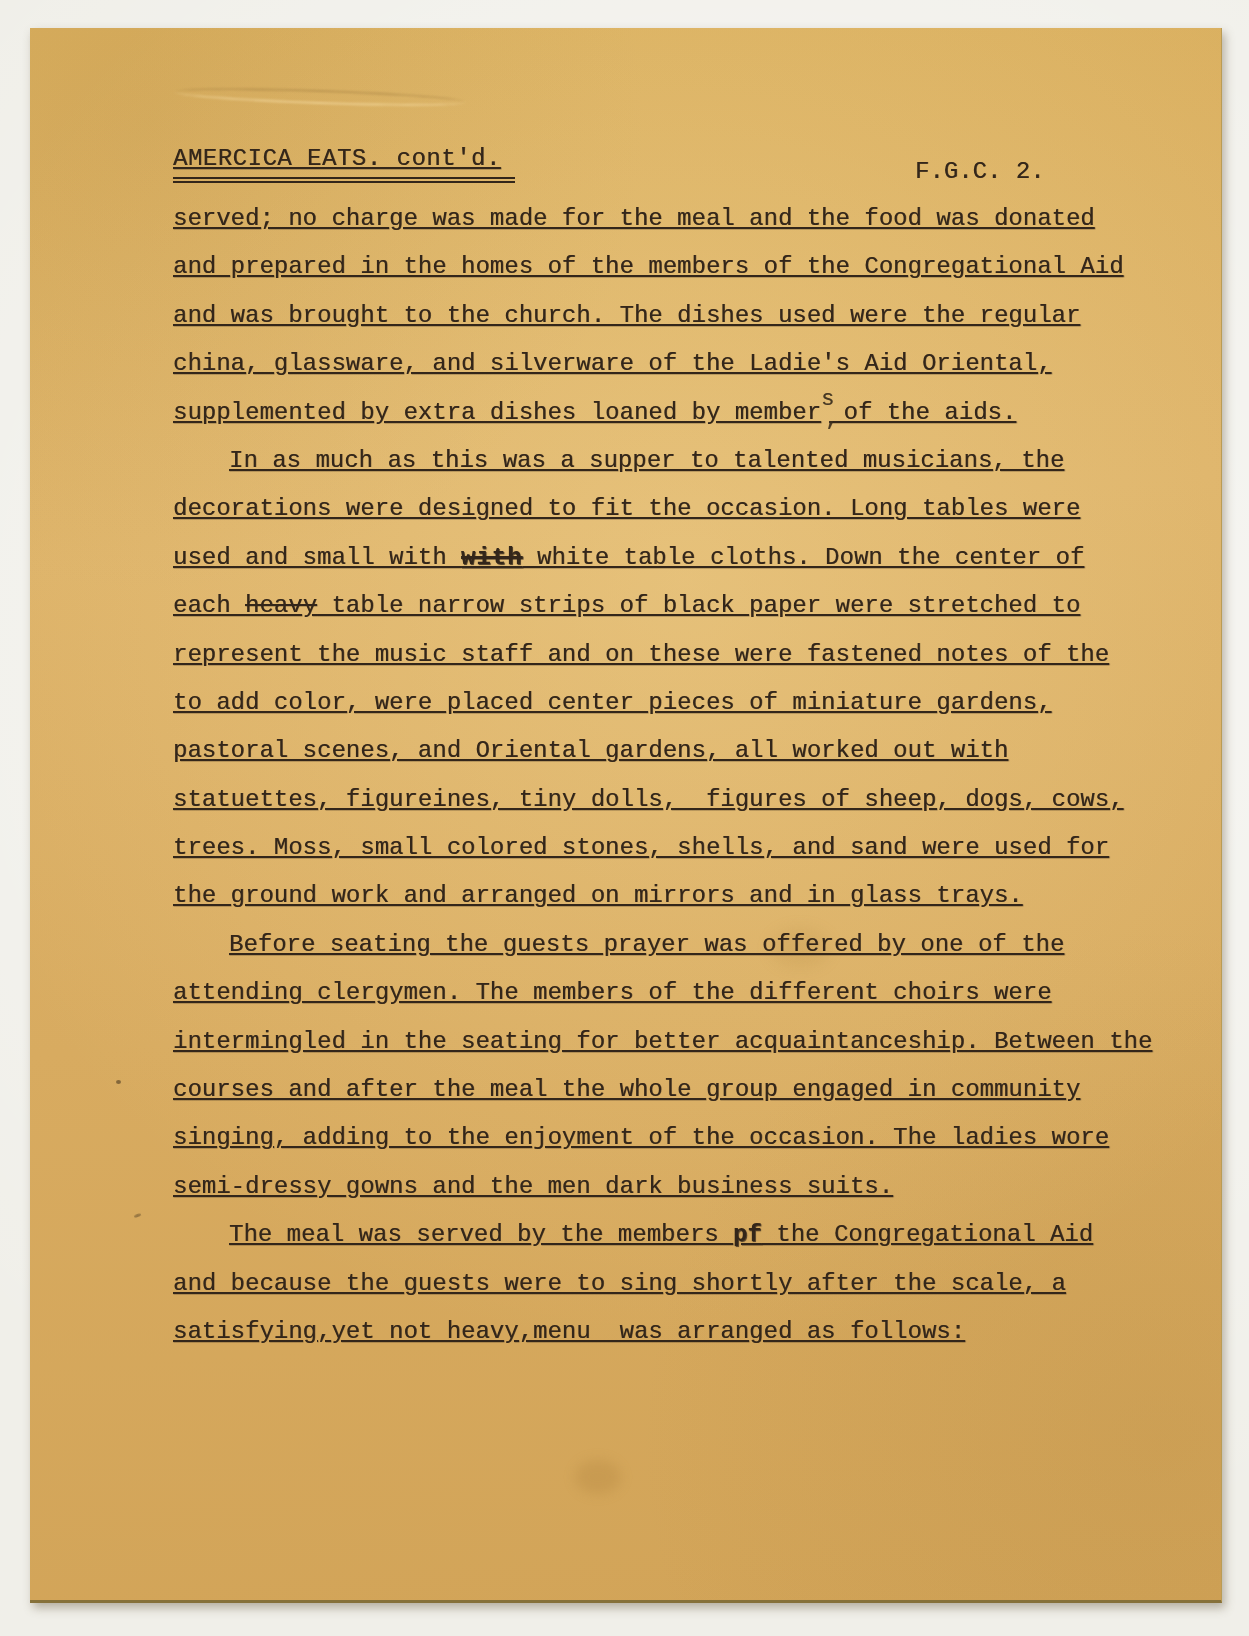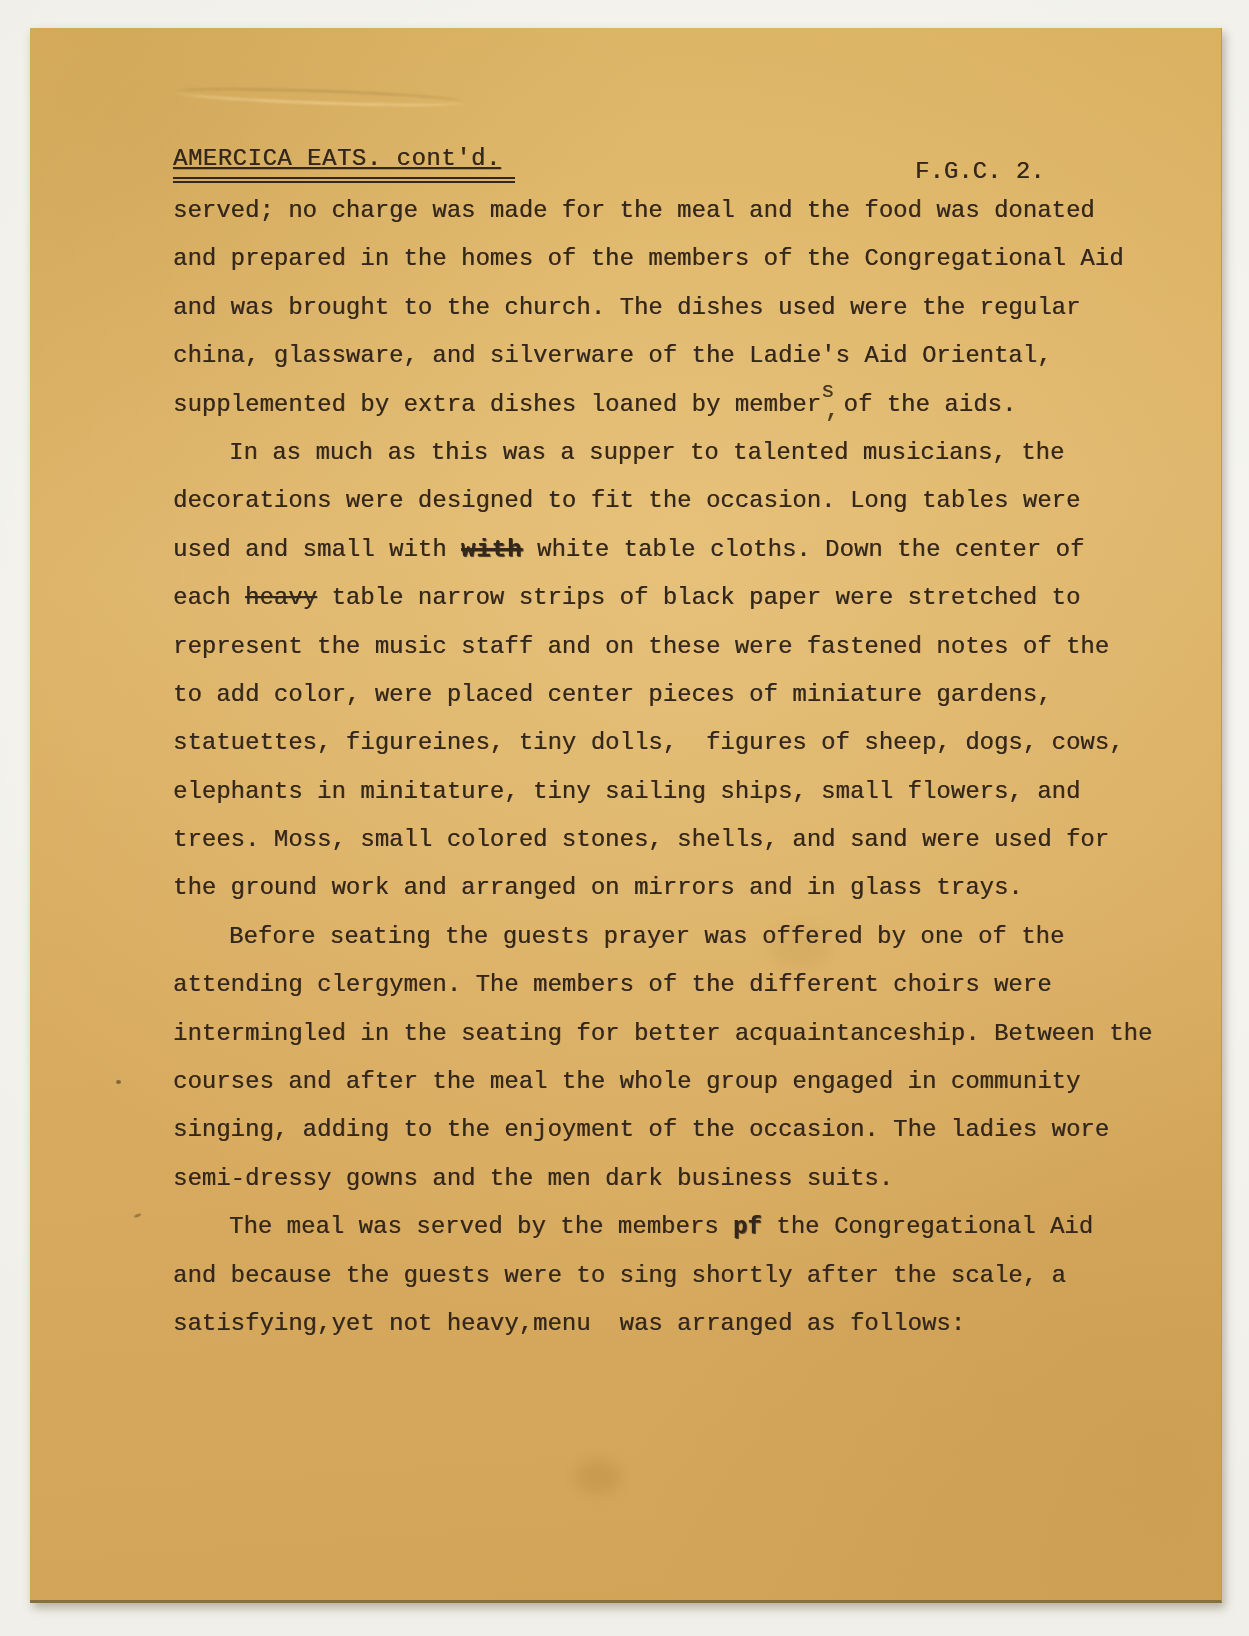--- a/index.html
+++ b/index.html
@@ -51,22 +51,23 @@
     top: 129px;
     font-size: 24px;
     line-height: 30px;
     white-space: pre;
     text-shadow: 0.5px 0.4px 0.6px rgba(51,38,26,0.65);
     margin-left: 40px;
   }
   .typed-body {
     position: absolute;
     left: 143px;
-    top: 159px;
+    top: 167px;
     width: 1020px;
+    text-decoration: underline;
   }
   .line {
     height: 48.4px;
     line-height: 48.4px;
     font-size: 24px;
     white-space: pre;
     text-shadow: 0.5px 0.4px 0.6px rgba(51,38,26,0.6);
   }
   .line.indent {
     text-indent: 56px;
@@ -176,22 +177,22 @@
       <div class="line"><span class="seg">and prepared in the homes of the members of the Congregational Aid</span></div>
       <div class="line"><span class="seg">and was brought to the church. The dishes used were the regular</span></div>
       <div class="line"><span class="seg">china, glassware, and silverware of the Ladie's Aid Oriental,</span></div>
       <div class="line"><span class="seg">supplemented by extra dishes loaned by member</span><span class="seg seg-inserted">s</span><span class="seg seg-caret">,</span><span class="seg"> of the aids.</span></div>
       <div class="line indent"><span class="seg">In as much as this was a supper to talented musicians, the</span></div>
       <div class="line"><span class="seg">decorations were designed to fit the occasion. Long tables were</span></div>
       <div class="line"><span class="seg">used and small with </span><span class="seg seg-overstruck">with</span><span class="seg"> white table cloths. Down the center of</span></div>
       <div class="line"><span class="seg">each </span><span class="seg seg-struck">heavy</span><span class="seg"> table narrow strips of black paper were stretched to</span></div>
       <div class="line"><span class="seg">represent the music staff and on these were fastened notes of the</span></div>
       <div class="line"><span class="seg">to add color, were placed center pieces of miniature gardens,</span></div>
+      <div class="line"><span class="seg">pastoral scenes, and Oriental gardens, all worked out with</span></div>
       <div class="line"><span class="seg">statuettes, figureines, tiny dolls,  figures of sheep, dogs, cows,</span></div>
-      <div class="line"><span class="seg">elephants in minitature, tiny sailing ships, small flowers, and</span></div>
       <div class="line"><span class="seg">trees. Moss, small colored stones, shells, and sand were used for</span></div>
       <div class="line"><span class="seg">the ground work and arranged on mirrors and in glass trays.</span></div>
       <div class="line indent"><span class="seg">Before seating the guests prayer was offered by one of the</span></div>
       <div class="line"><span class="seg">attending clergymen. The members of the different choirs were</span></div>
       <div class="line"><span class="seg">intermingled in the seating for better acquaintanceship. Between the</span></div>
       <div class="line"><span class="seg">courses and after the meal the whole group engaged in community</span></div>
       <div class="line"><span class="seg">singing, adding to the enjoyment of the occasion. The ladies wore</span></div>
       <div class="line"><span class="seg">semi-dressy gowns and the men dark business suits.</span></div>
       <div class="line indent"><span class="seg">The meal was served by the members </span><span class="seg seg-heavy">pf</span><span class="seg"> the Congregational Aid</span></div>
       <div class="line"><span class="seg">and because the guests were to sing shortly after the scale, a</span></div>

